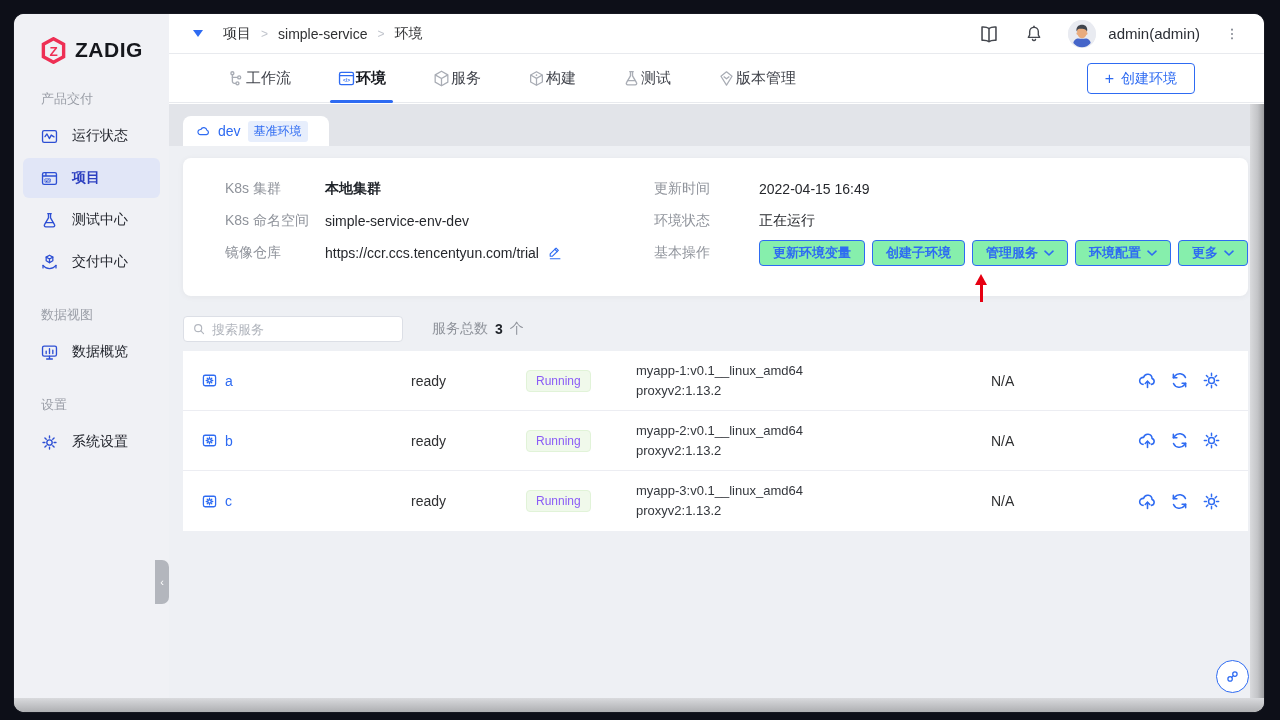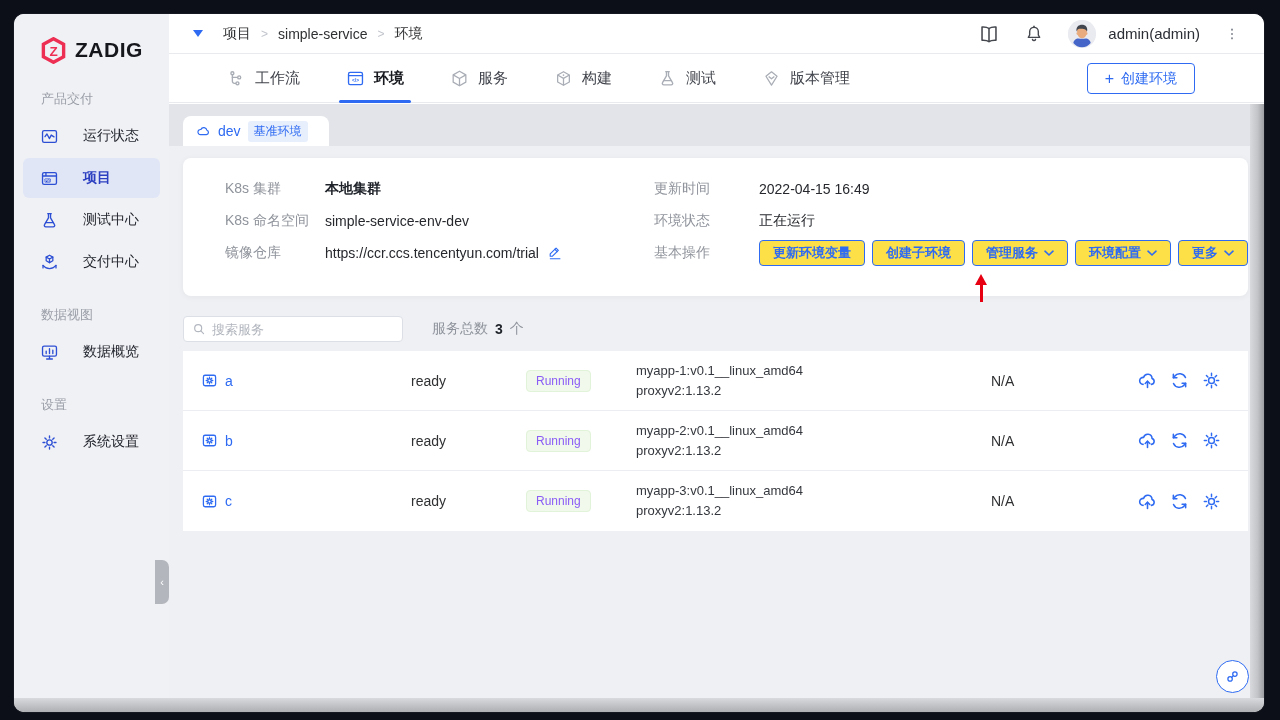--- a/index.html
+++ b/index.html
@@ -9,39 +9,39 @@
     font-family:"Liberation Sans","DejaVu Sans",sans-serif;
     position:relative; overflow:hidden;
     -webkit-font-smoothing:antialiased;
   }
   .window{position:absolute;left:14px;top:14px;width:1250px;height:698px;background:#fff;border-radius:10px;overflow:hidden;box-shadow:0 0 0 1px rgba(255,255,255,.04);}
   
   .sidebar{position:absolute;left:0;top:0;width:155px;height:684px;background:#f0f1f5;}
   .logo{display:flex;align-items:center;gap:8px;margin:20px 0 0 26px;height:32px;}
   .logo-text{font-size:21px;font-weight:800;letter-spacing:.5px;color:#15171c;}
   .side-title{color:#9a9ea7;font-size:13px;margin:24px 0 8px 27px;}
-  .side-item{display:flex;align-items:center;gap:24px;height:40px;margin:2px 9px;padding-left:17px;border-radius:6px;color:#23262e;font-size:14px;cursor:pointer;}
+  .side-item{display:flex;align-items:center;gap:13px;height:40px;margin:2px 9px;padding-left:17px;border-radius:6px;color:#23262e;font-size:14px;cursor:pointer;}
   .side-item .icn{width:19px;height:19px;color:#2d4fd4;flex:none;display:flex;}
   .side-item.active{background:#e1e6f7;color:#2c3fc0;font-weight:700;}
   .icn svg{width:100%;height:100%;}
   .collapse-handle{position:absolute;left:141px;top:546px;width:14px;height:44px;background:#b3b6bd;border-radius:0 7px 7px 0;color:#fff;display:flex;align-items:center;justify-content:center;font-size:11px;cursor:pointer;}
   
   .main{position:absolute;left:155px;top:0;right:0;bottom:0;}
   .topbar{height:40px;background:#fff;border-bottom:1px solid #e8eaee;display:flex;align-items:center;padding:0 24px;}
   .crumb-caret{width:0;height:0;border-left:5px solid transparent;border-right:5px solid transparent;border-top:7px solid #2e6bf2;margin-right:20px;cursor:pointer;}
   .crumb{display:flex;align-items:center;gap:10px;font-size:14px;color:#303133;}
   .crumb .sep{color:#c0c4cc;font-size:12px;}
   .topbar-right{margin-left:auto;display:flex;align-items:center;gap:24px;color:#4a4d55;}
   .tb-icn{width:22px;height:22px;color:#45484f;cursor:pointer;display:flex;}
   .avatar{width:28px;height:28px;border-radius:50%;background:#e9ebf1;overflow:hidden;flex:none;cursor:pointer;}
   .user-name{font-size:15px;color:#2b2e35;margin-left:-12px;cursor:pointer;}
   .kebab{width:16px;height:20px;color:#8b8f98;cursor:pointer;display:flex;}
   
   .tabbar{height:49px;background:#fff;border-bottom:1px solid #e8eaee;display:flex;align-items:center;padding-left:58px;gap:46px;position:relative;}
-  .tab{display:flex;align-items:center;gap:9px;font-size:15px;color:#41444c;height:100%;position:relative;cursor:pointer;}
+  .tab{display:flex;align-items:center;gap:0;font-size:15px;color:#41444c;height:100%;position:relative;cursor:pointer;}
   .tab .icn{width:19px;height:19px;color:#a9adb5;}
   .tab.active .icn{color:#2e6bf2;}
   .tab.active .tlabel{color:#17191f;font-weight:700;}
   .tab.active::after{content:'';position:absolute;left:-7px;right:-7px;bottom:-1px;height:3px;border-radius:2px;background:#2e6bf2;}
   .create-env-btn{position:absolute;right:69px;top:9px;height:31px;padding:0 17px;border:1px solid #2e6bf2;border-radius:4px;background:#fff;color:#2e6bf2;font-size:14px;display:flex;align-items:center;gap:7px;cursor:pointer;font-family:inherit;}
   .plus{font-size:16px;line-height:1;}
   
   .content{position:absolute;left:0;right:0;top:90px;bottom:14px;background:#eef0f4;overflow:hidden;}
   .env-strip{height:42px;background:#e2e4e9;display:flex;align-items:flex-end;padding-left:14px;}
   .env-tab{width:146px;height:30px;background:#fff;border-radius:8px 8px 0 0;display:flex;align-items:center;gap:7px;padding-left:13px;cursor:pointer;}
@@ -54,21 +54,21 @@
   .info-col.left{width:495px;}
   .info-col.right{flex:1;}
   .info-row{display:flex;align-items:center;height:32px;font-size:14px;white-space:nowrap;}
   .info-label{color:#8f939b;flex:none;}
   .info-col.left .info-label{width:100px;}
   .info-col.right .info-label{width:105px;}
   .info-value{color:#26282d;display:flex;align-items:center;gap:8px;}
   .val-strong{font-weight:700;color:#1f2329;}
   .edit-icn{width:16px;height:16px;color:#2e6bf2;cursor:pointer;display:flex;}
   .actions-row{display:flex;gap:7px;flex-wrap:nowrap;}
-  .act-btn{height:26px;padding:0 13px;border:1px solid #2e6bf2;border-radius:4px;background:#fde047;color:#2e6bf2;font-size:13px;font-weight:600;display:flex;align-items:center;gap:6px;white-space:nowrap;cursor:pointer;font-family:inherit;}
+  .act-btn{height:26px;padding:0 13px;border:1px solid #2e6bf2;border-radius:4px;background:#86efac;color:#2e6bf2;font-size:13px;font-weight:600;display:flex;align-items:center;gap:6px;white-space:nowrap;cursor:pointer;font-family:inherit;}
   .chev{width:10px;height:6px;display:flex;}
   .red-arrow{position:absolute;left:806px;top:170px;width:13px;height:30px;pointer-events:none;}
   .red-arrow::before{content:'';position:absolute;left:0;top:0;border-left:6.5px solid transparent;border-right:6.5px solid transparent;border-bottom:11px solid #e60012;}
   .red-arrow::after{content:'';position:absolute;left:5px;top:9px;width:3px;height:19px;background:#e60012;}
   
   .svc-toolbar{margin:20px 0 0 14px;display:flex;align-items:center;}
   .search-box{width:220px;height:26px;background:#fff;border:1px solid #dcdfe6;border-radius:4px;display:flex;align-items:center;padding:0 8px;gap:6px;}
   .search-box .icn{width:14px;height:14px;color:#b3b7bf;flex:none;}
   .search-box input{border:none;outline:none;flex:1;font-size:13px;color:#303133;font-family:inherit;background:transparent;}
   .search-box input::placeholder{color:#b0b4bc;}

